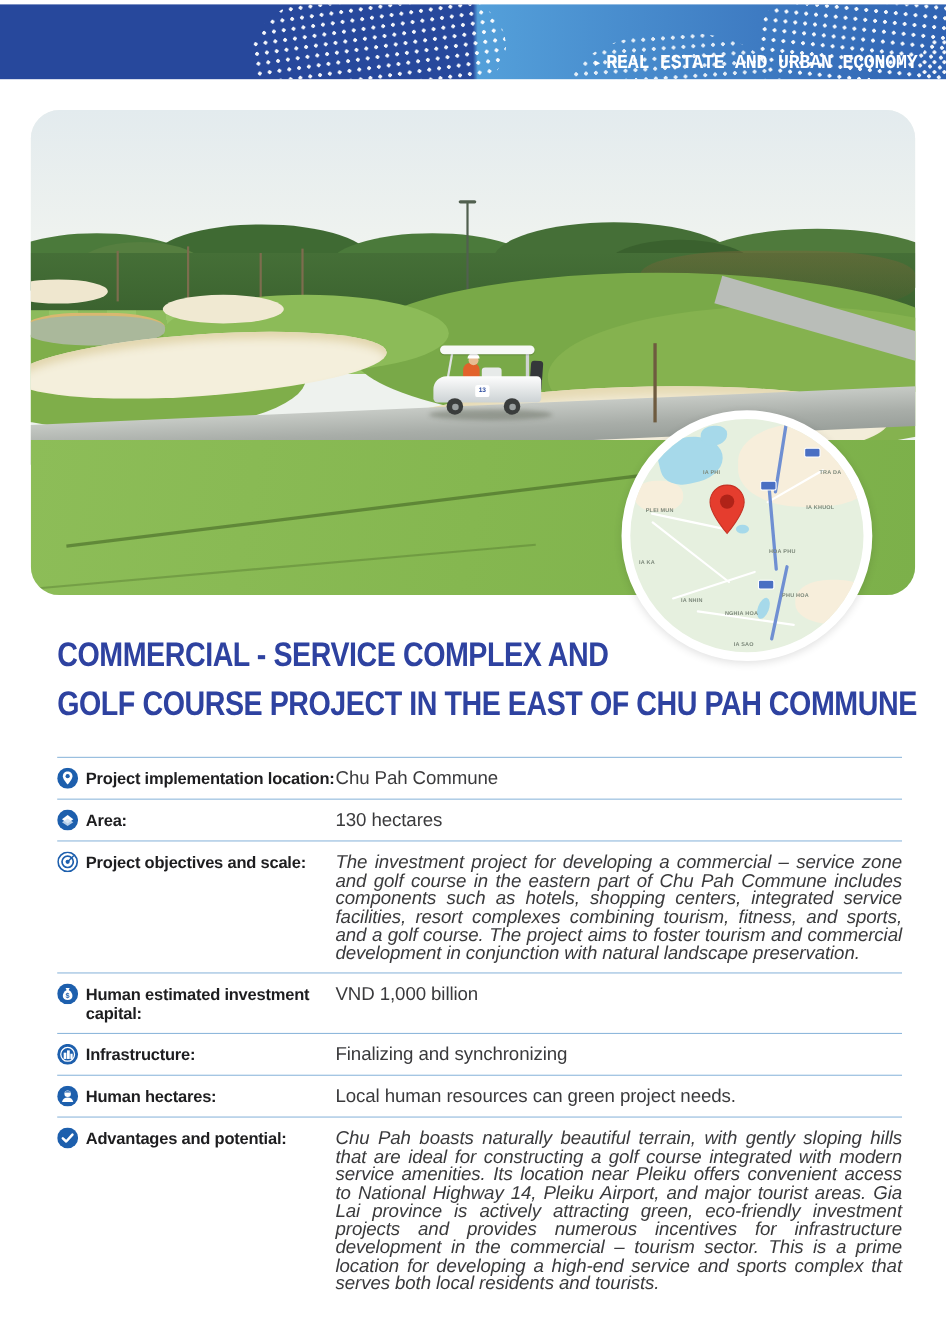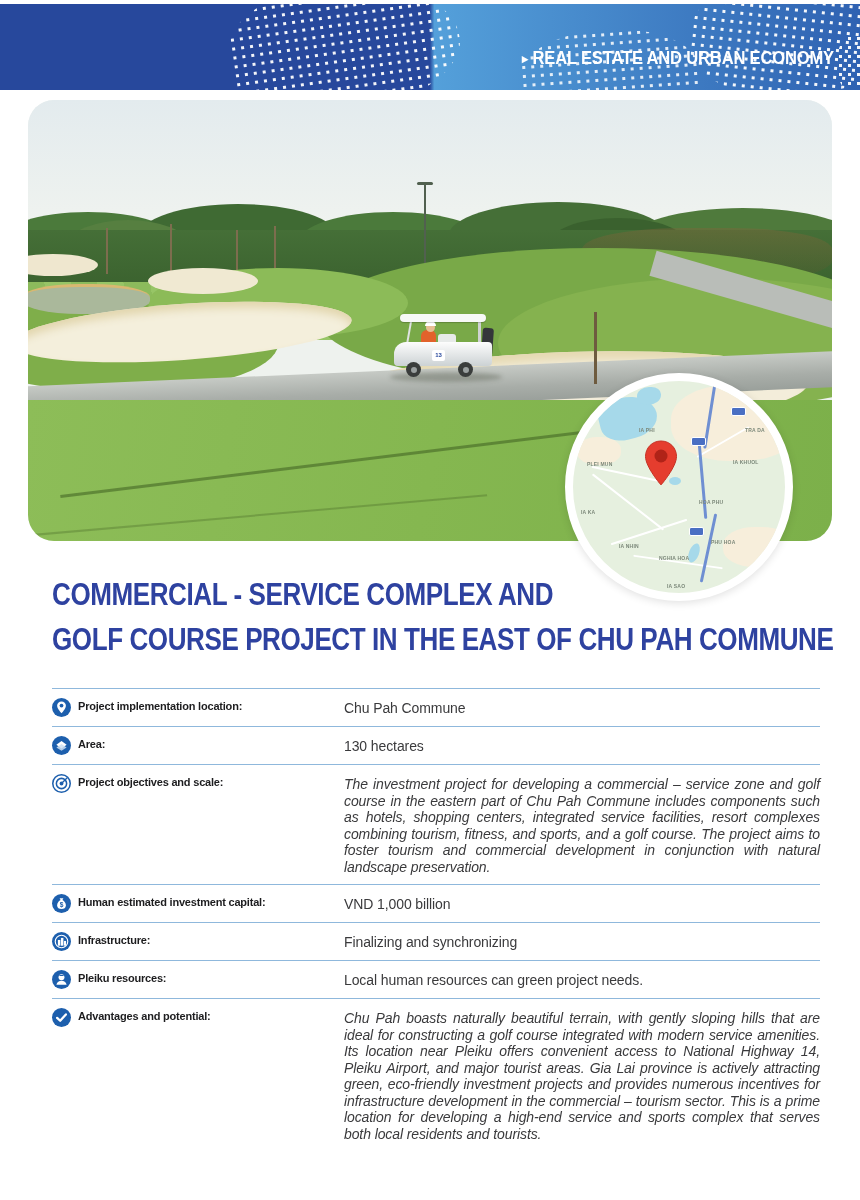--- a/index.html
+++ b/index.html
@@ -1,22 +1,22 @@
 <!DOCTYPE html>
 <html><head>
 <meta charset="utf-8">
 <style>
   * { margin:0; padding:0; box-sizing:border-box; }
   html,body { background:#ffffff; }
   body { font-family:"Liberation Sans", sans-serif; }
   .page { position:relative; width:860px; height:1200px; background:#fff; overflow:hidden; }
 
   
-  .header-band { position:absolute; left:0; top:4px; width:860px; height:86px;
-    background:linear-gradient(90deg,#27489c 0%,#27489c 50%,#54a0da 50.5%,#2f62b2 100%); overflow:hidden; }
+  .header-band { position:absolute; left:0; top:4px; width:860px; height:68px;
+    background:linear-gradient(90deg,#27489c 0%,#27489c 50%,#54a0da 50.5%,#2f62b2 100%); overflow:hidden;font-family:Liberation Mono, monospace; }
   .dots { position:absolute; background-image:radial-gradient(circle,#ffffff 1.5px, rgba(255,255,255,0) 1.9px);
     background-size:9px 9px; opacity:.95; }
   .dots.d1 { left:230px; top:-20px; width:230px; height:126px; border-radius:45% 60% 50% 40%; transform:rotate(-8deg); }
   .dots.d2 { left:690px; top:-26px; width:200px; height:120px; border-radius:55% 45% 60% 40%; transform:rotate(6deg); }
   .dots.d3 { left:520px; top:26px; width:180px; height:90px; border-radius:50% 55% 45% 60%; transform:rotate(-4deg); opacity:.85; }
   .dots.d4 { left:836px; top:30px; width:40px; height:60px; border-radius:50%; }
   .header-title { position:absolute; right:26px; top:44px; color:#fff; font-weight:700; font-size:18px;
     letter-spacing:-0.2px; white-space:nowrap; transform:scaleX(0.92); transform-origin:right; }
   .header-title .tri { font-size:13px; margin-right:5px; vertical-align:1px; }
 
@@ -114,22 +114,22 @@
   
   .title-block { position:absolute; left:52px; top:572px; color:#2e42a0; }
   .title-line { display:block; font-size:31px; font-weight:800; letter-spacing:-0.5px; line-height:45px;
     transform:scaleX(0.84); transform-origin:left; white-space:nowrap; }
 
   
   .info-table { position:absolute; left:52px; top:688px; width:768px; }
   .info-row { display:grid; grid-template-columns:26px 227px 1fr; align-items:start;
     border-top:1px solid #8fb8dc; padding:9px 0 9px 0; }
   .row-icon { width:19px; height:19px; margin-top:0px; }
-  .row-label { font-size:11px; font-weight:700; color:#1d1d1f; letter-spacing:-0.2px; padding-top:2px; }
-  .row-value { font-size:14px; color:#3a3a3c; letter-spacing:-0.1px; line-height:16.5px; padding-top:2px;margin-left:39px; }
+  .row-label { font-size:15px; font-weight:700; color:#1d1d1f; letter-spacing:-0.2px; padding-top:2px; }
+  .row-value { font-size:17px; color:#3a3a3c; letter-spacing:-0.1px; line-height:16.5px; padding-top:2px; }
   .row-value.justify { text-align:justify;font-style:italic; }
 
   
   .footer-band { position:absolute; left:0; bottom:0; width:860px; height:72px;
     background:linear-gradient(90deg,#2a4ca0 0%,#2a4ca0 50%,#60a8e0 50.5%,#3470b8 100%);
     display:flex; align-items:flex-start; justify-content:flex-end; padding:18px 22px 0 0; }
   .footer-text { color:#fff; font-size:12.5px; font-weight:700; letter-spacing:-0.2px; line-height:22px;
     transform:scaleX(0.9); transform-origin:right; white-space:nowrap; }
   .footer-page { color:#fff; font-size:21px; font-weight:800; margin-left:12px; line-height:22px; }
 </style>
@@ -296,21 +296,21 @@
       <div class="row-value">Finalizing and synchronizing</div>
     </div>
 
     <div class="info-row">
       <svg class="row-icon" viewBox="0 0 20 20">
         <circle cx="10" cy="10" r="10" fill="#1d5fad"></circle>
         <circle cx="10" cy="7.6" r="3.1" fill="#fff"></circle>
         <path d="M4.6 15.6 C5.2 12.4 7.4 11.2 10 11.2 C12.6 11.2 14.8 12.4 15.4 15.6 Z" fill="#fff"></path>
         <path d="M7 6.4 C7.4 4.8 12.6 4.8 13 6.4 Z" fill="#1d5fad"></path>
       </svg>
-      <div class="row-label">Pleiku resources:</div>
+      <div class="row-label">Human hectares:</div>
       <div class="row-value">Local human resources can green project needs.</div>
     </div>
 
     <div class="info-row">
       <svg class="row-icon" viewBox="0 0 20 20">
         <circle cx="10" cy="10" r="10" fill="#1d5fad"></circle>
         <path d="M5.4 10.4 L8.6 13.4 L14.6 6.8" fill="none" stroke="#fff" stroke-width="2.4" stroke-linecap="round" stroke-linejoin="round"></path>
       </svg>
       <div class="row-label">Advantages and potential:</div>
       <div class="row-value justify">Chu Pah boasts naturally beautiful terrain, with gently sloping hills that are ideal for constructing a golf course integrated with modern service amenities. Its location near Pleiku offers convenient access to National Highway 14, Pleiku Airport, and major tourist areas. Gia Lai province is actively attracting green, eco-friendly investment projects and provides numerous incentives for infrastructure development in the commercial – tourism sector. This is a prime location for developing a high-end service and sports complex that serves both local residents and tourists.</div>

